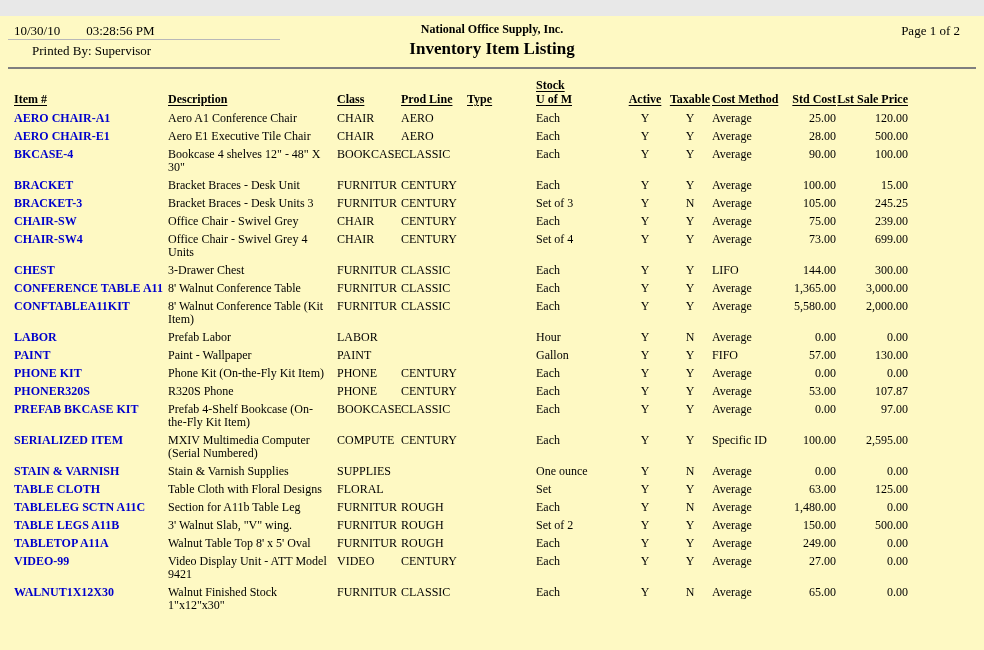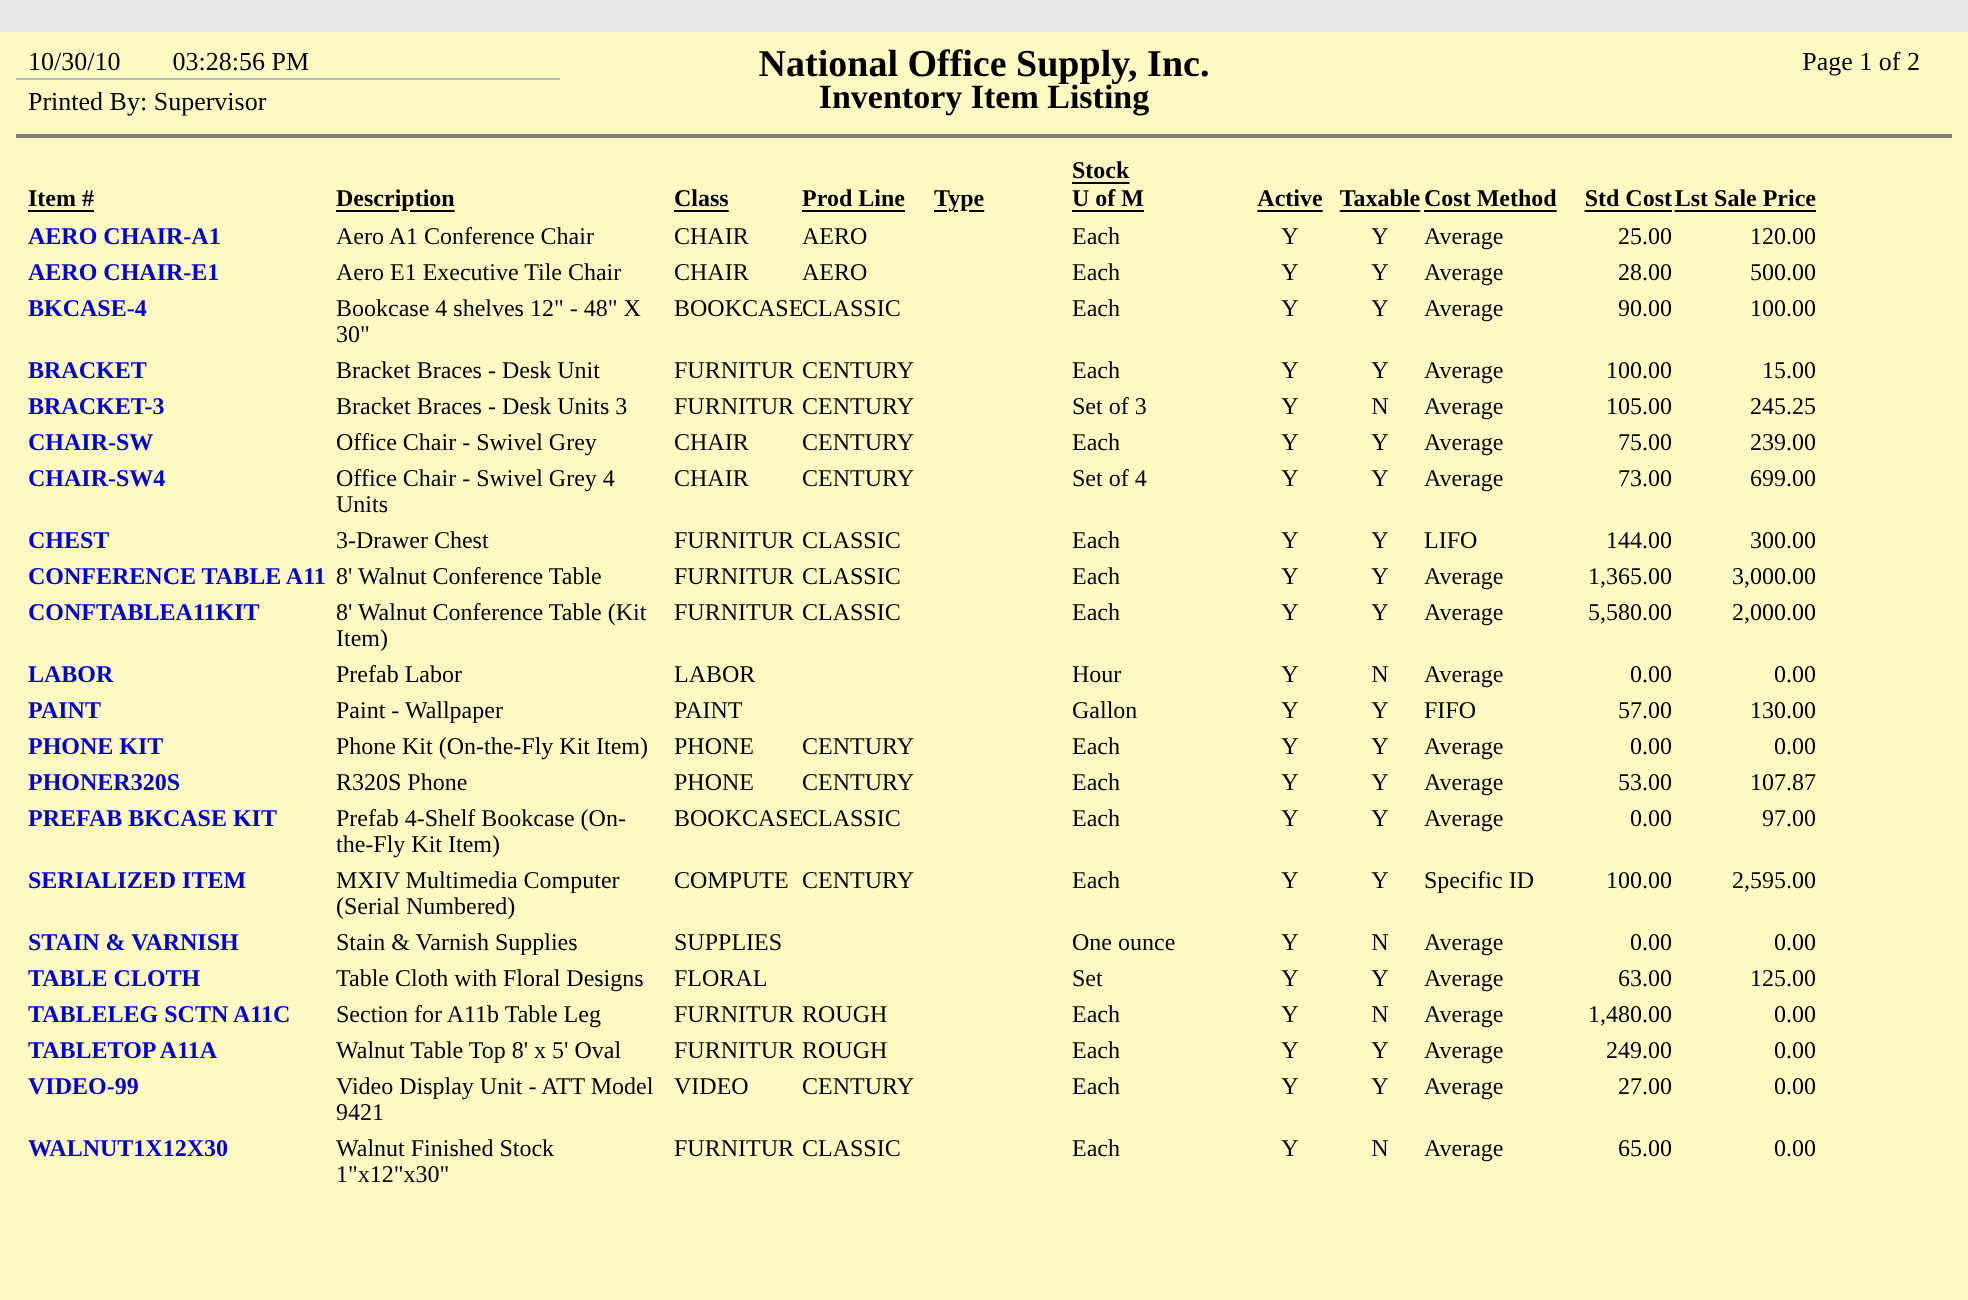--- a/index.html
+++ b/index.html
@@ -9,22 +9,22 @@
     width: 984px; height: 650px;
     background: #fef9c3;
     font-family: "Liberation Serif", serif;
     color: #000;
     overflow: hidden;
     margin: 16px auto;
   }
   
   .hdr-date    { position:absolute; left:14px;  top:7px;  font-size:13px; }
   .hdr-date .t { display:inline-block; margin-left:26px; }
-  .hdr-printed { position:absolute; left:14px;  top:27px; font-size:13px; }
-  .hdr-company { position:absolute; left:0; right:0; top:6px;  text-align:center; font-weight:bold; font-size:19px; }
+  .hdr-printed { position:absolute; left:32px;  top:27px; font-size:13px; }
+  .hdr-company { position:absolute; left:0; right:0; top:6px;  text-align:center; font-weight:bold; font-size:12px; }
   .hdr-title   { position:absolute; left:0; right:0; top:23px; text-align:center; font-weight:bold; font-size:17px; }
   .hdr-page    { position:absolute; right:24px; top:7px;  font-size:13px; }
   .hdr-subline { position:absolute; left:8px;  top:23px; width:272px; border-top:1px solid #b8b8b8; }
   .hdr-rule    { position:absolute; left:8px;  top:51px; width:968px; border-top:2px solid #7f7f7f; }
 
   
   table.inv {
     position:absolute; left:14px; top:62px;
     width:894px;
     border-collapse:collapse;
@@ -347,20 +347,33 @@
         <td>ROUGH</td>
         <td></td>
         <td>Each</td>
         <td class="ctr">Y</td>
         <td class="ctr">N</td>
         <td>Average</td>
         <td class="num">1,480.00</td>
         <td class="num">0.00</td>
       </tr>
         <tr>
+        <td class="item">TABLE LEGS A11B</td>
+        <td class="desc">3' Walnut Slab, "V" wing.</td>
+        <td>FURNITUR</td>
+        <td>ROUGH</td>
+        <td></td>
+        <td>Set of 2</td>
+        <td class="ctr">Y</td>
+        <td class="ctr">Y</td>
+        <td>Average</td>
+        <td class="num">150.00</td>
+        <td class="num">500.00</td>
+      </tr>
+        <tr>
         <td class="item">TABLETOP A11A</td>
         <td class="desc">Walnut Table Top 8' x 5' Oval</td>
         <td>FURNITUR</td>
         <td>ROUGH</td>
         <td></td>
         <td>Each</td>
         <td class="ctr">Y</td>
         <td class="ctr">Y</td>
         <td>Average</td>
         <td class="num">249.00</td>

